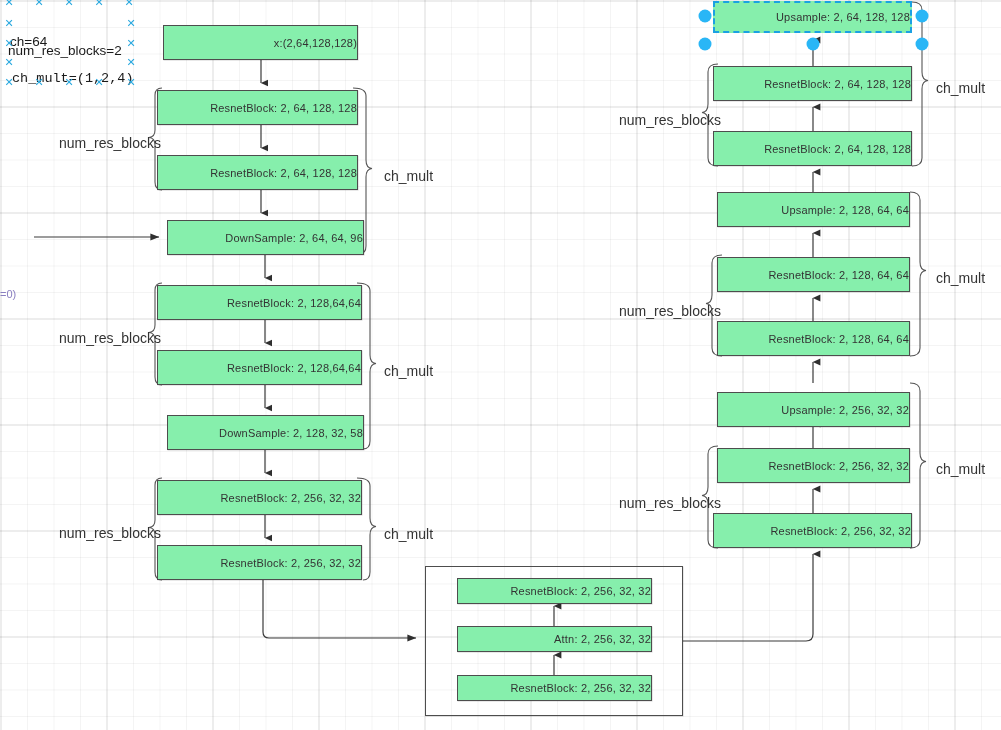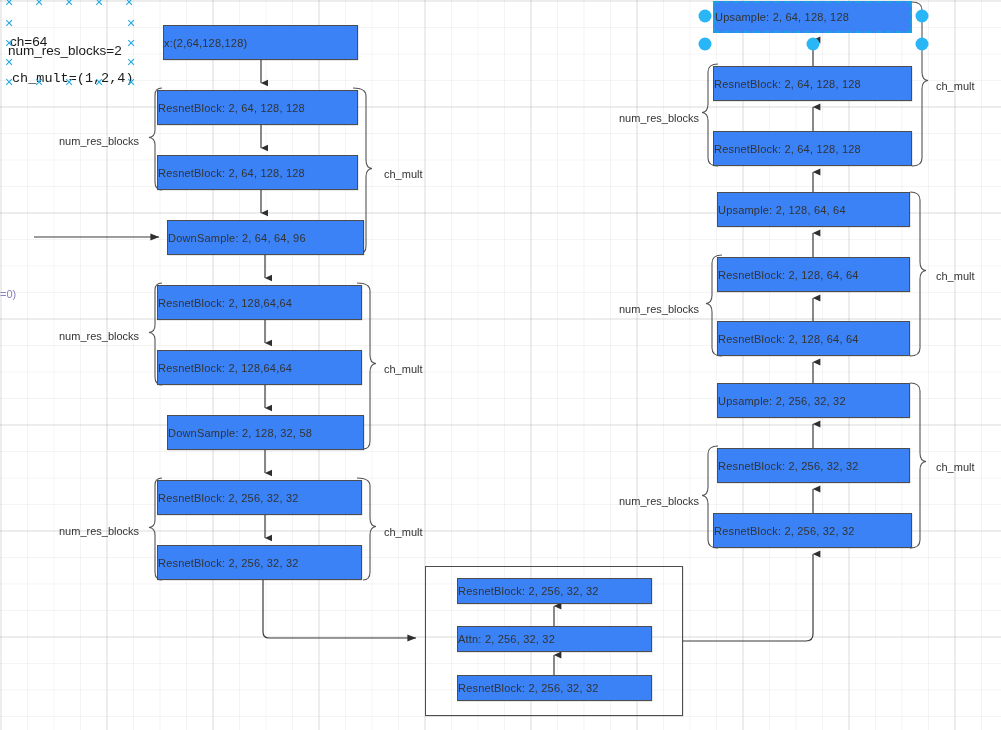--- a/index.html
+++ b/index.html
@@ -23,43 +23,43 @@
       26.5px 26.5px,
       26.5px 26.5px,
       106px 106px,
       106px 106px;
     background-position:0.5px 0.5px,0.5px 0.5px,0.5px 0.5px,0.5px 0.5px;
   }
   svg.layer{position:absolute;left:0;top:0;width:1001px;height:730px;overflow:visible;}
   .node{
     position:absolute;
     box-sizing:border-box;
-    background:#3b82f6;
+    background:#86efac;
     border:1px solid #4d4d4d;
-    display:flex;align-items:center;justify-content:flex-start;
+    display:flex;align-items:center;justify-content:flex-end;
     color:#333333;
     font-size:11px;
     letter-spacing:0.2px;
     white-space:nowrap;
     box-shadow:0.5px 0.5px 0 rgba(0,0,0,0.18);
   }
   .node.selected{
     border:2px dashed #1ba1e2;
     box-shadow:none;
   }
   .group-box{
     position:absolute;
     box-sizing:border-box;
     background:transparent;
     border:1px solid #4d4d4d;
     box-shadow:0.5px 0.5px 0 rgba(0,0,0,0.18);
   }
   .brace-label{
     position:absolute;
-    font-size:11px;
+    font-size:14px;
     color:#333333;
     white-space:nowrap;
   }
   .param-label{
     position:absolute;
     font-size:13.5px;
     color:#1a1a1a;
     white-space:nowrap;
   }
   .handle{
@@ -202,21 +202,21 @@
     </div>
     <div class="node" style="left: 717px; top: 192px; width: 193px; height: 35px;">
       <span>Upsample: 2, 128, 64, 64</span>
     </div>
     <div class="node" style="left: 717px; top: 257px; width: 193px; height: 35px;">
       <span>ResnetBlock: 2, 128, 64, 64</span>
     </div>
     <div class="node" style="left: 717px; top: 321px; width: 193px; height: 35px;">
       <span>ResnetBlock: 2, 128, 64, 64</span>
     </div>
-    <div class="node" style="left: 717px; top: 383px; width: 193px; height: 35px;">
+    <div class="node" style="left: 717px; top: 392px; width: 193px; height: 35px;">
       <span>Upsample: 2, 256, 32, 32</span>
     </div>
     <div class="node" style="left: 717px; top: 448px; width: 193px; height: 35px;">
       <span>ResnetBlock: 2, 256, 32, 32</span>
     </div>
     <div class="node" style="left: 713px; top: 513px; width: 199px; height: 35px;">
       <span>ResnetBlock: 2, 256, 32, 32</span>
     </div>
   </div>
 <div id="labels">

